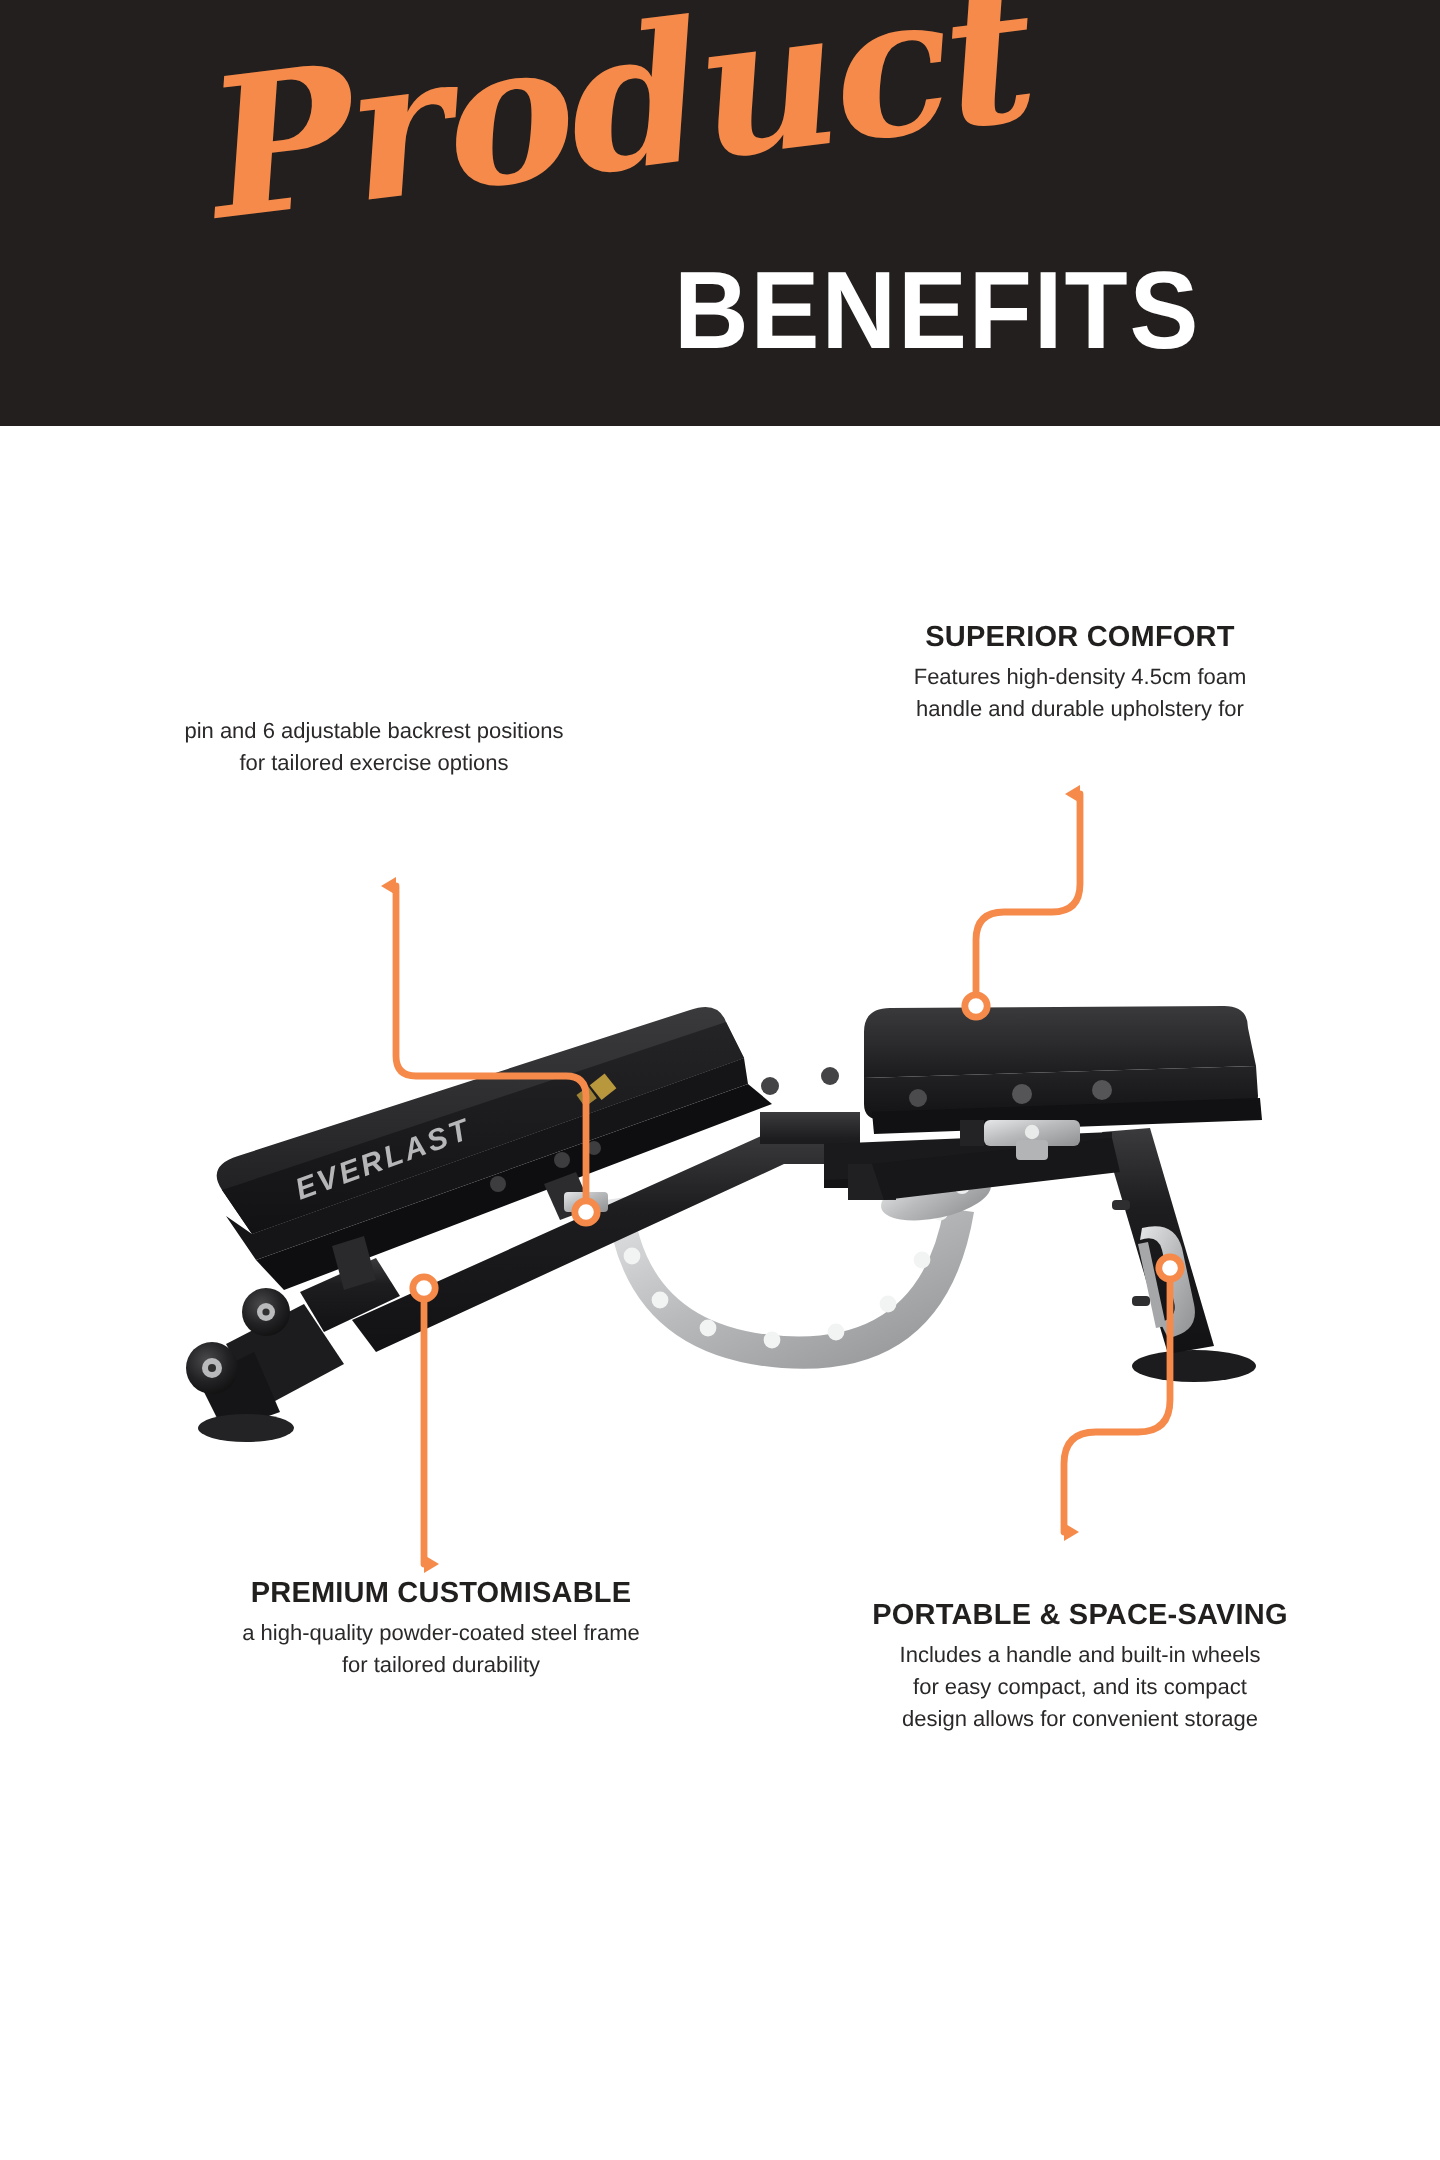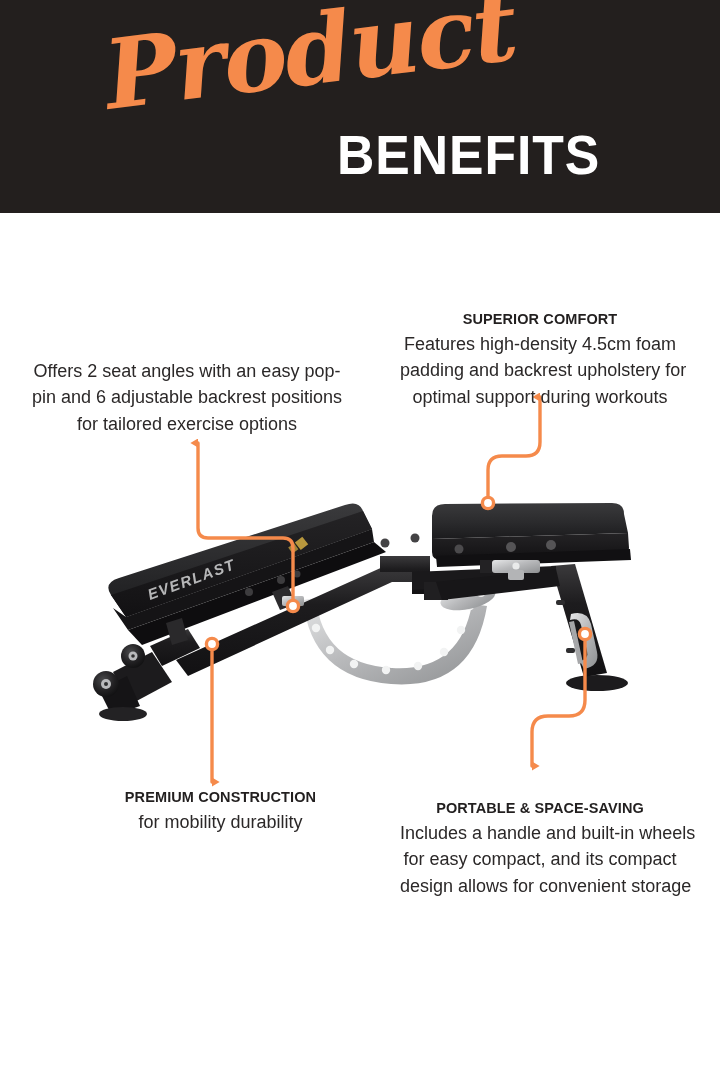--- a/index.html
+++ b/index.html
@@ -68,21 +68,21 @@
     font-weight: 700;
     font-size: 14.5px;
     letter-spacing: 0.1px;
     margin: 0 0 3px 0;
     line-height: 1.25;
     white-space: nowrap;
   }
   .callout-body {
     font-family: "Liberation Sans", sans-serif;
     font-weight: 400;
-    font-size: 18px;
+    font-size: 11px;
     line-height: 1.46;
     margin: 0;
     color: #2b2828;
   }
   .callout-body span { display: block; white-space: nowrap; }
 
   #callout-customisable { left: 22px;  top: 358px; width: 330px; }
   #callout-comfort      { left: 400px; top: 310px; width: 280px; }
   #callout-construction { left: 58px;  top: 788px; width: 325px; }
   #callout-portable     { left: 400px; top: 799px; width: 280px; }
@@ -254,39 +254,38 @@
   </g>
 
   <g>
     <path d="M585,640 L585,700 Q585,716 569,716 L548,716 Q532,716 532,732 L532,766" fill="none" stroke="#F58A4B" stroke-width="3.4" stroke-linecap="round" marker-end="url(#arrowUp)"></path>
     <circle cx="585" cy="634" r="5.6" fill="#ffffff" stroke="#F58A4B" stroke-width="3.4"></circle>
   </g>
 </svg>
 
 <div class="callout" id="callout-customisable">
   <p class="callout-body">
-    <span>Offers 2 seat angles with an easy pop-</span>
     <span>pin and 6 adjustable backrest positions</span>
     <span>for tailored exercise options</span>
   </p>
 </div>
 
 <div class="callout" id="callout-comfort">
   <p class="callout-title">SUPERIOR COMFORT</p>
   <p class="callout-body">
     <span>Features high-density 4.5cm foam</span>
-    <span>padding and backrest upholstery for</span>
-    <span>optimal support during workouts</span>
+    <span>handle and durable upholstery for</span>
   </p>
 </div>
 
 <div class="callout" id="callout-construction">
-  <p class="callout-title">PREMIUM CONSTRUCTION</p>
-  <p class="callout-body">
-    <span>for mobility durability</span>
+  <p class="callout-title">PREMIUM CUSTOMISABLE</p>
+  <p class="callout-body">
+    <span>a high-quality powder-coated steel frame</span>
+    <span>for tailored durability</span>
   </p>
 </div>
 
 <div class="callout" id="callout-portable">
   <p class="callout-title">PORTABLE &amp; SPACE-SAVING</p>
   <p class="callout-body">
     <span>Includes a handle and built-in wheels</span>
     <span>for easy compact, and its compact</span>
     <span>design allows for convenient storage</span>
   </p>

